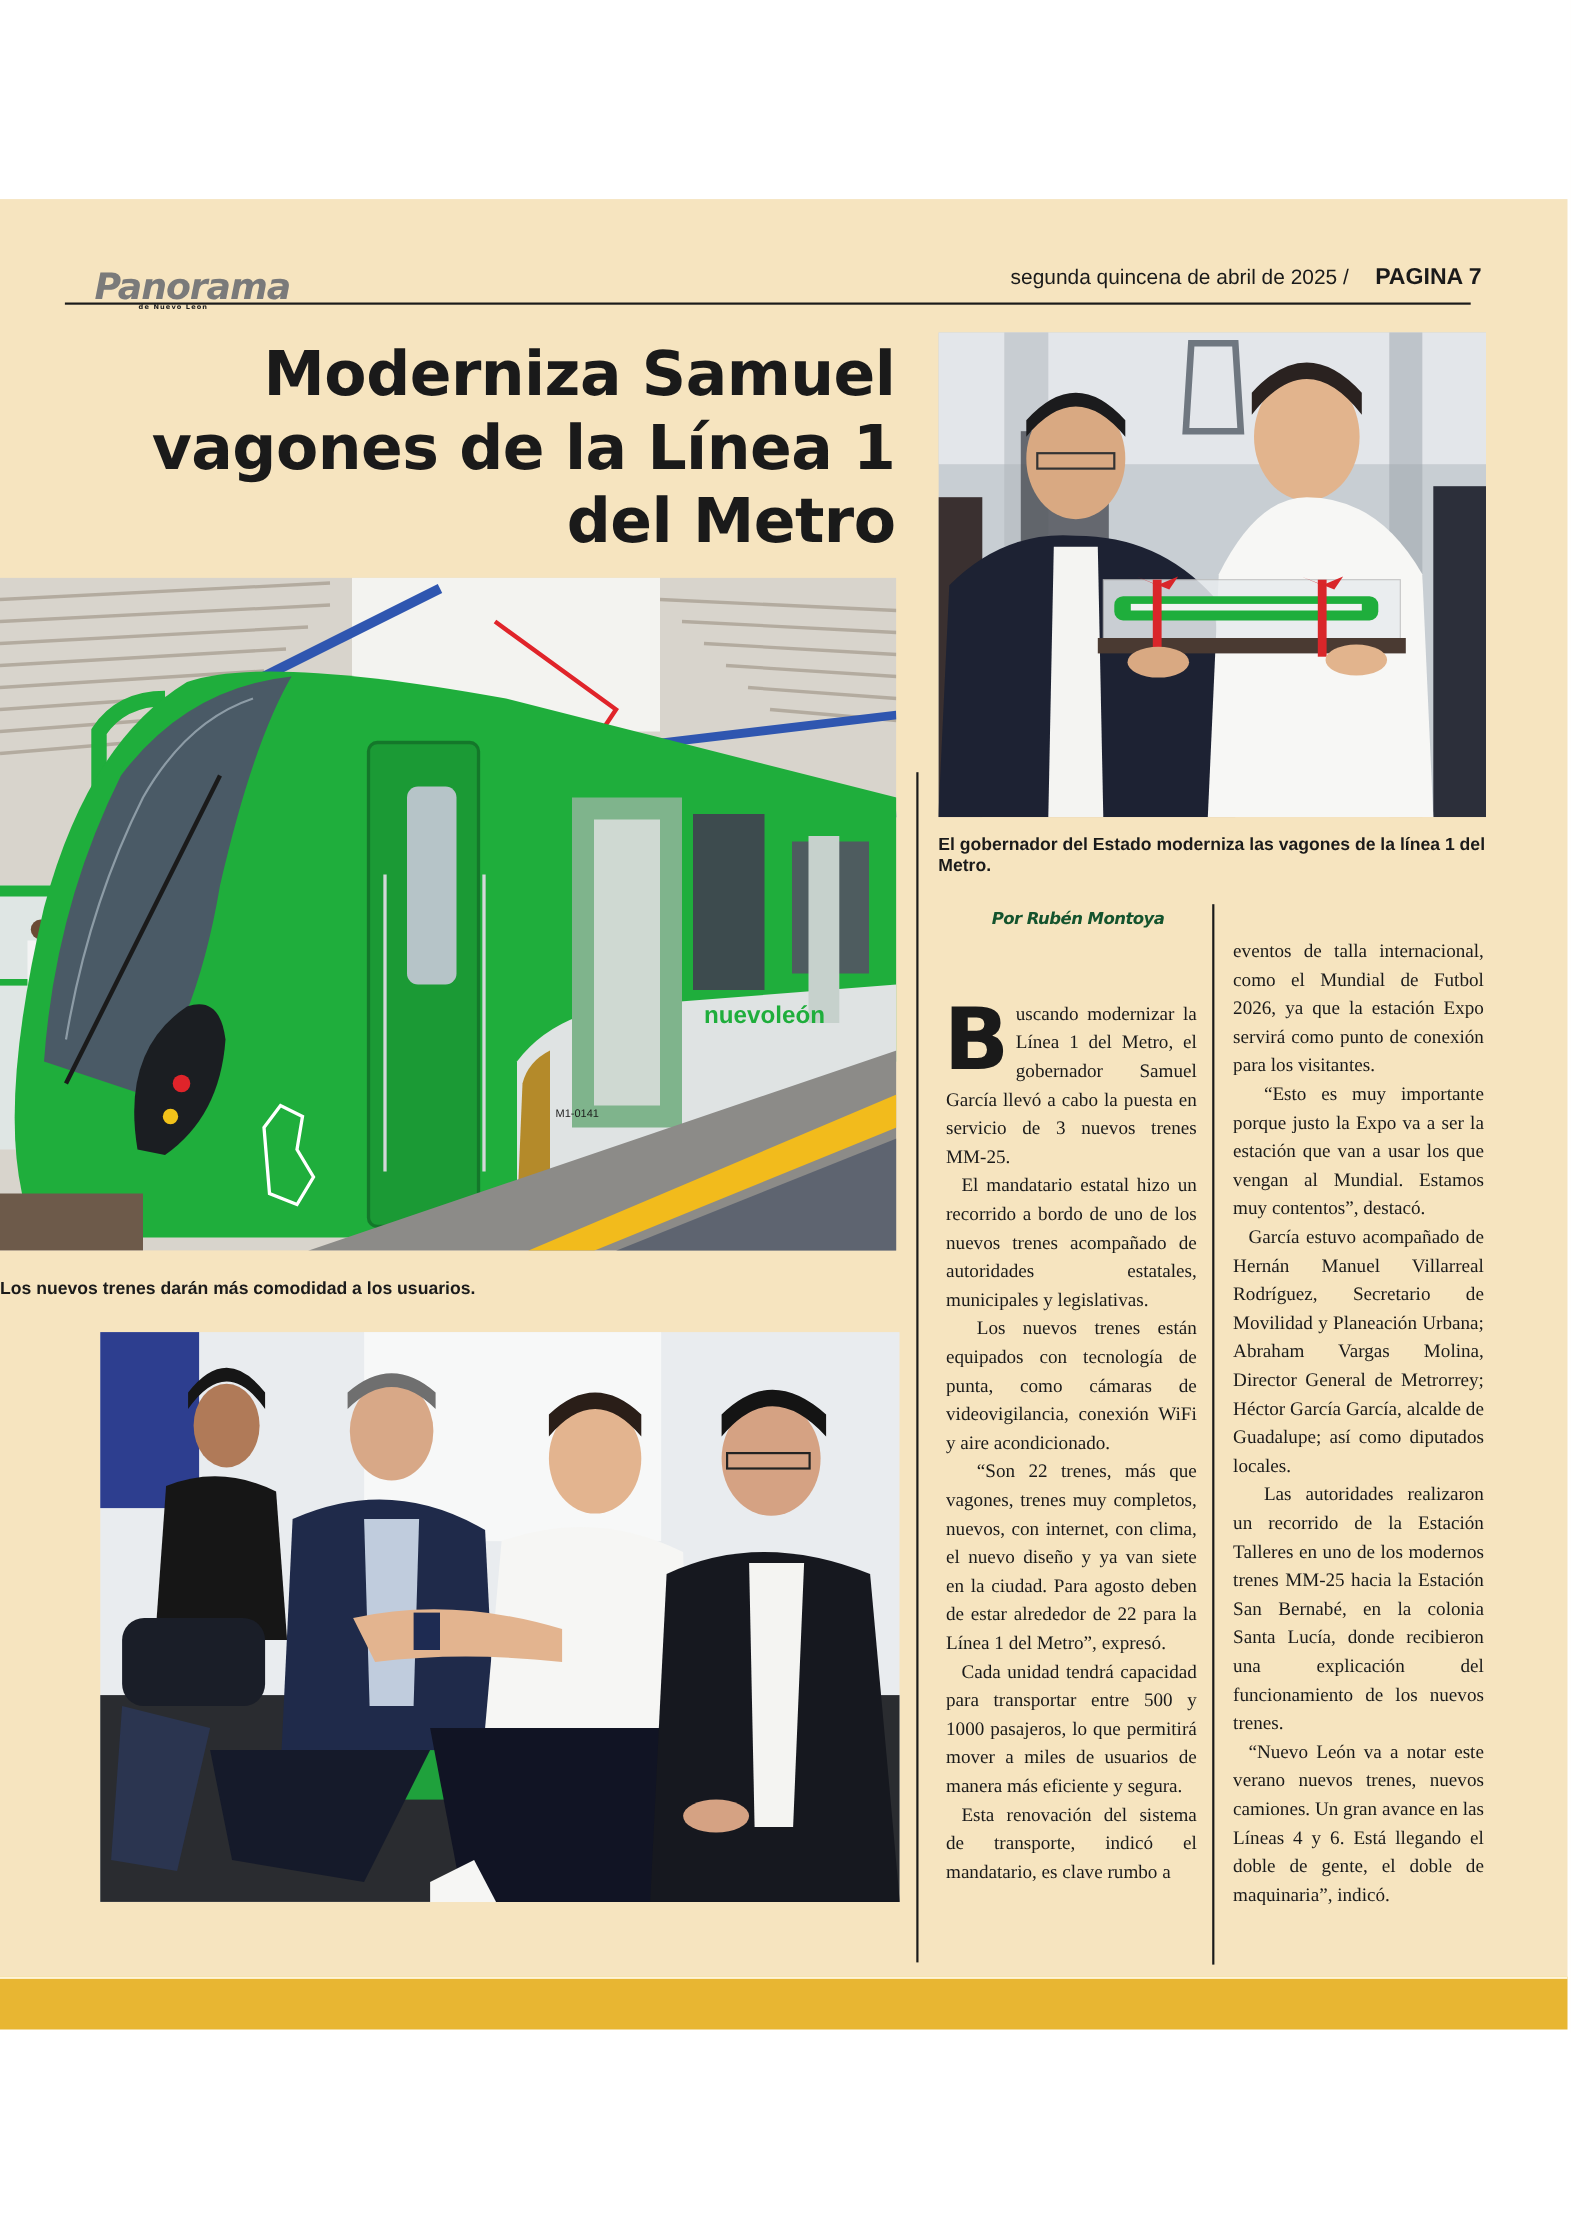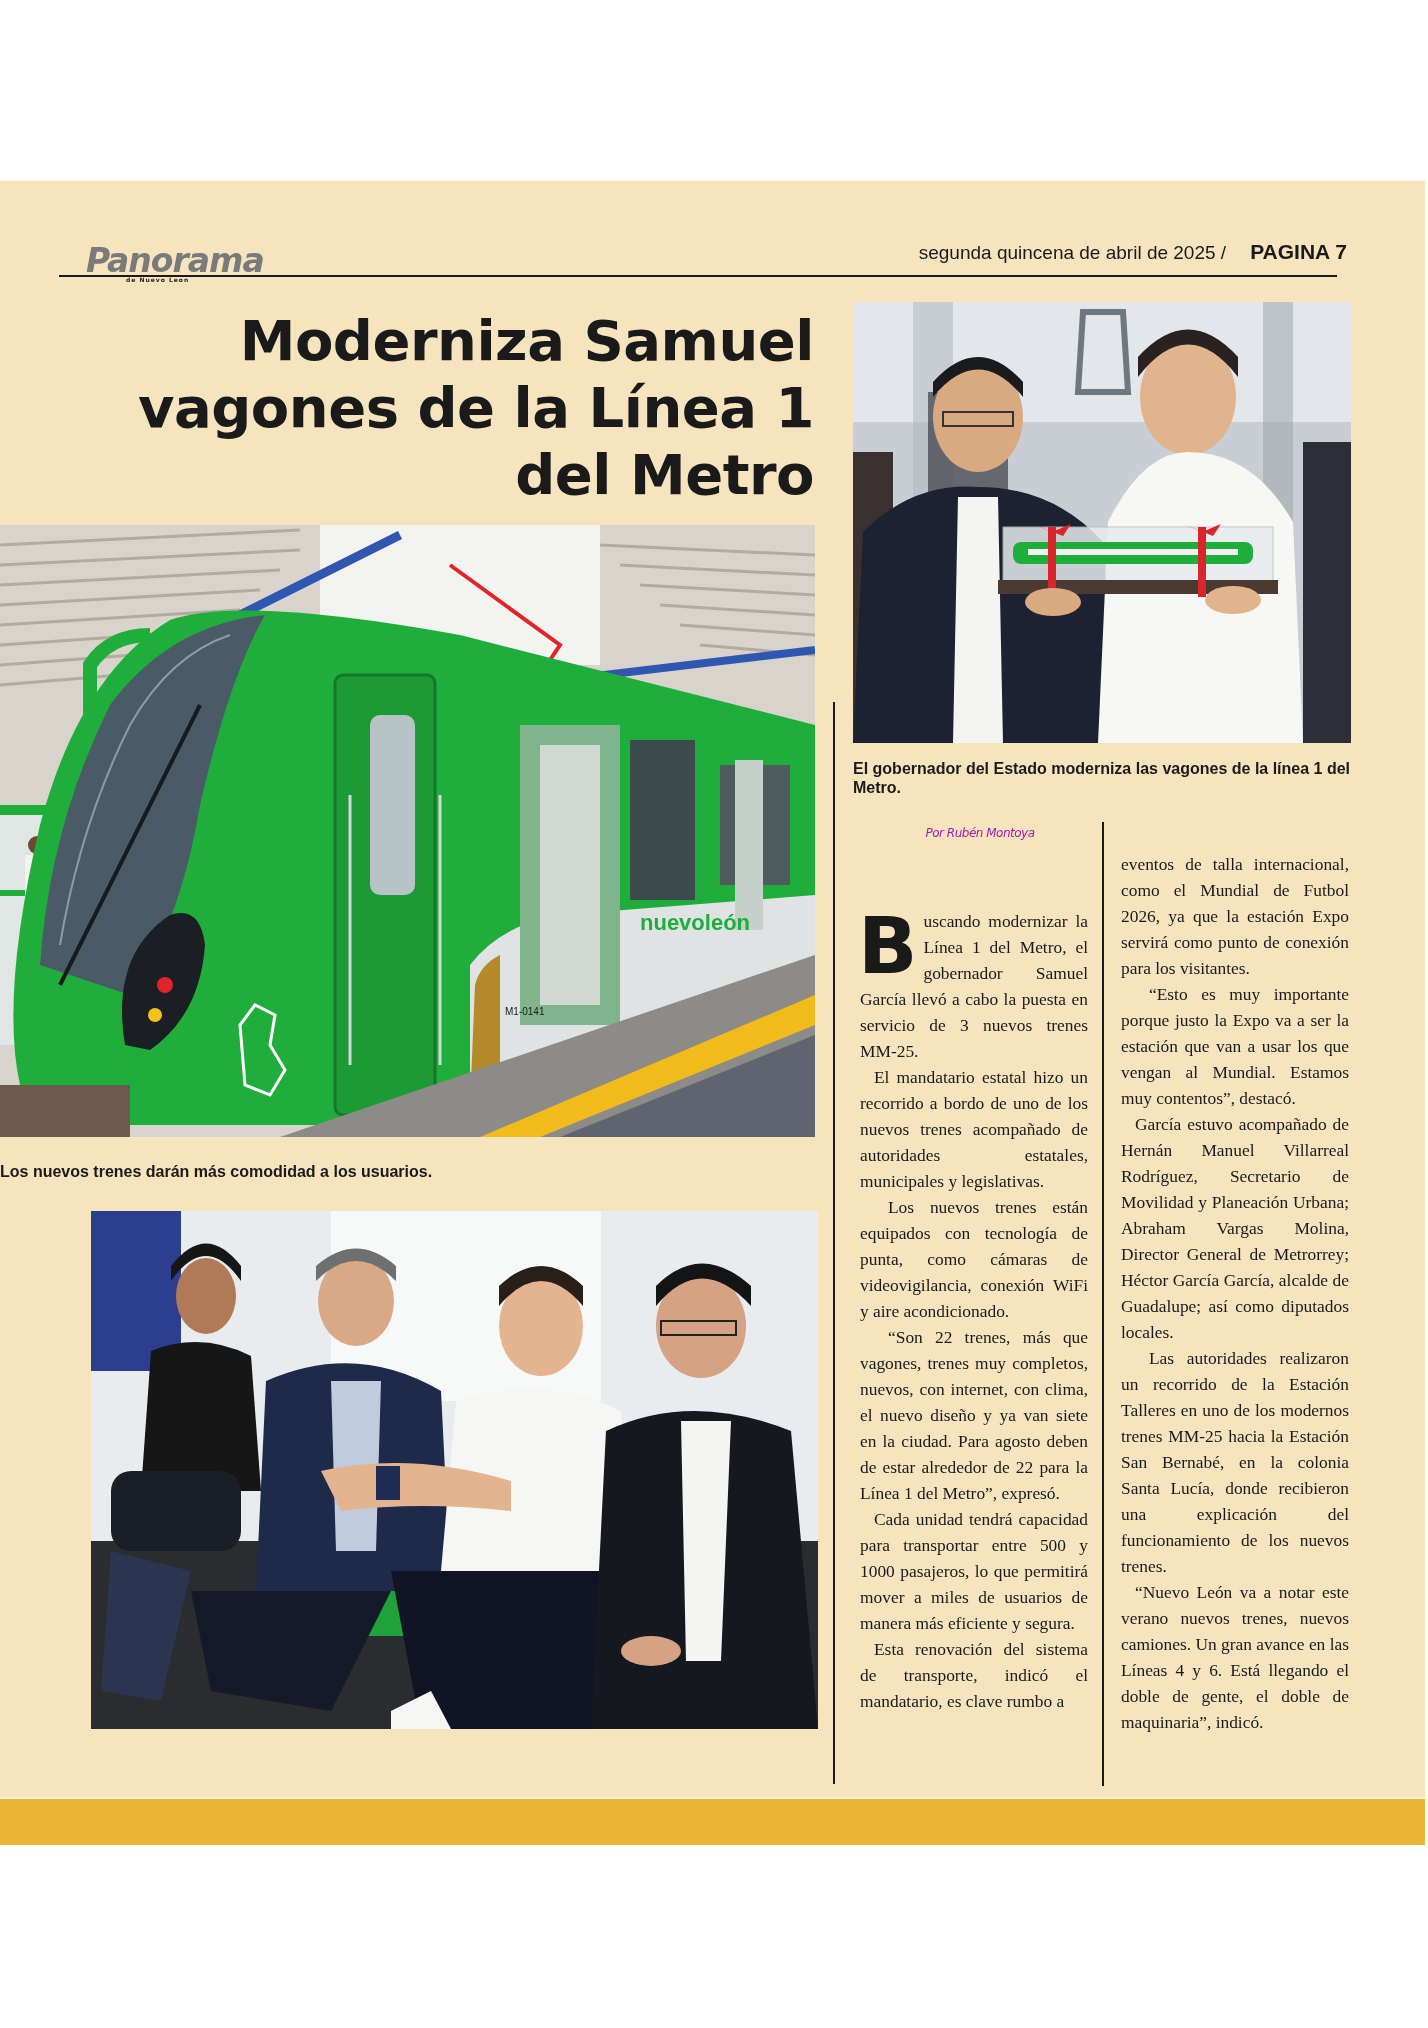--- a/index.html
+++ b/index.html
@@ -29,21 +29,21 @@
   .caption { position: absolute; font-family: "Liberation Sans", sans-serif; font-weight: bold; font-size: 16px; line-height: 19px; color: #1a1a1a; text-align: left; }
   .cap-gift { left: 853px; top: 578px; width: 498px; }
   .cap-train { left: 0; top: 981px; width: 815px; }
   .cap-seated { left: 91px; top: 1561px; width: 727px; }
 
   
   .vline { position: absolute; width: 2px; background: #1a1a1a; }
   .v1 { left: 833px; top: 521px; height: 1082px; }
   .v2 { left: 1102px; top: 641px; height: 964px; }
 
-  .byline { position: absolute; left: 860px; top: 645px; width: 240px; text-align: center; font-family: "DejaVu Sans", sans-serif; font-weight: normal; font-style: italic; font-size: 12px; color: #a21caf; letter-spacing: -0.5px; }
+  .byline { position: absolute; left: 860px; top: 645px; width: 240px; text-align: center; font-family: "DejaVu Sans", sans-serif; font-weight: bold; font-style: italic; font-size: 15px; color: #14532d; letter-spacing: -0.5px; }
 
   .col { position: absolute; font-size: 17.4px; line-height: 26px; color: #1a1a1a; text-align: justify; }
   .col p { margin: 0; text-indent: 14px; }
   .col p.first { text-indent: 0; margin-top: 29px; }
   .col-1 { left: 860px; top: 698px; width: 228px; }
   .col-2 { left: 1121px; top: 641px; width: 228px; }
   .dropcap { float: left; font-family: "DejaVu Sans", sans-serif; font-weight: bold; font-size: 78px; line-height: 64px; margin: 6px 6px 0 -2px; color: #1a1a1a; }
 </style>
 </head>
 <body>

